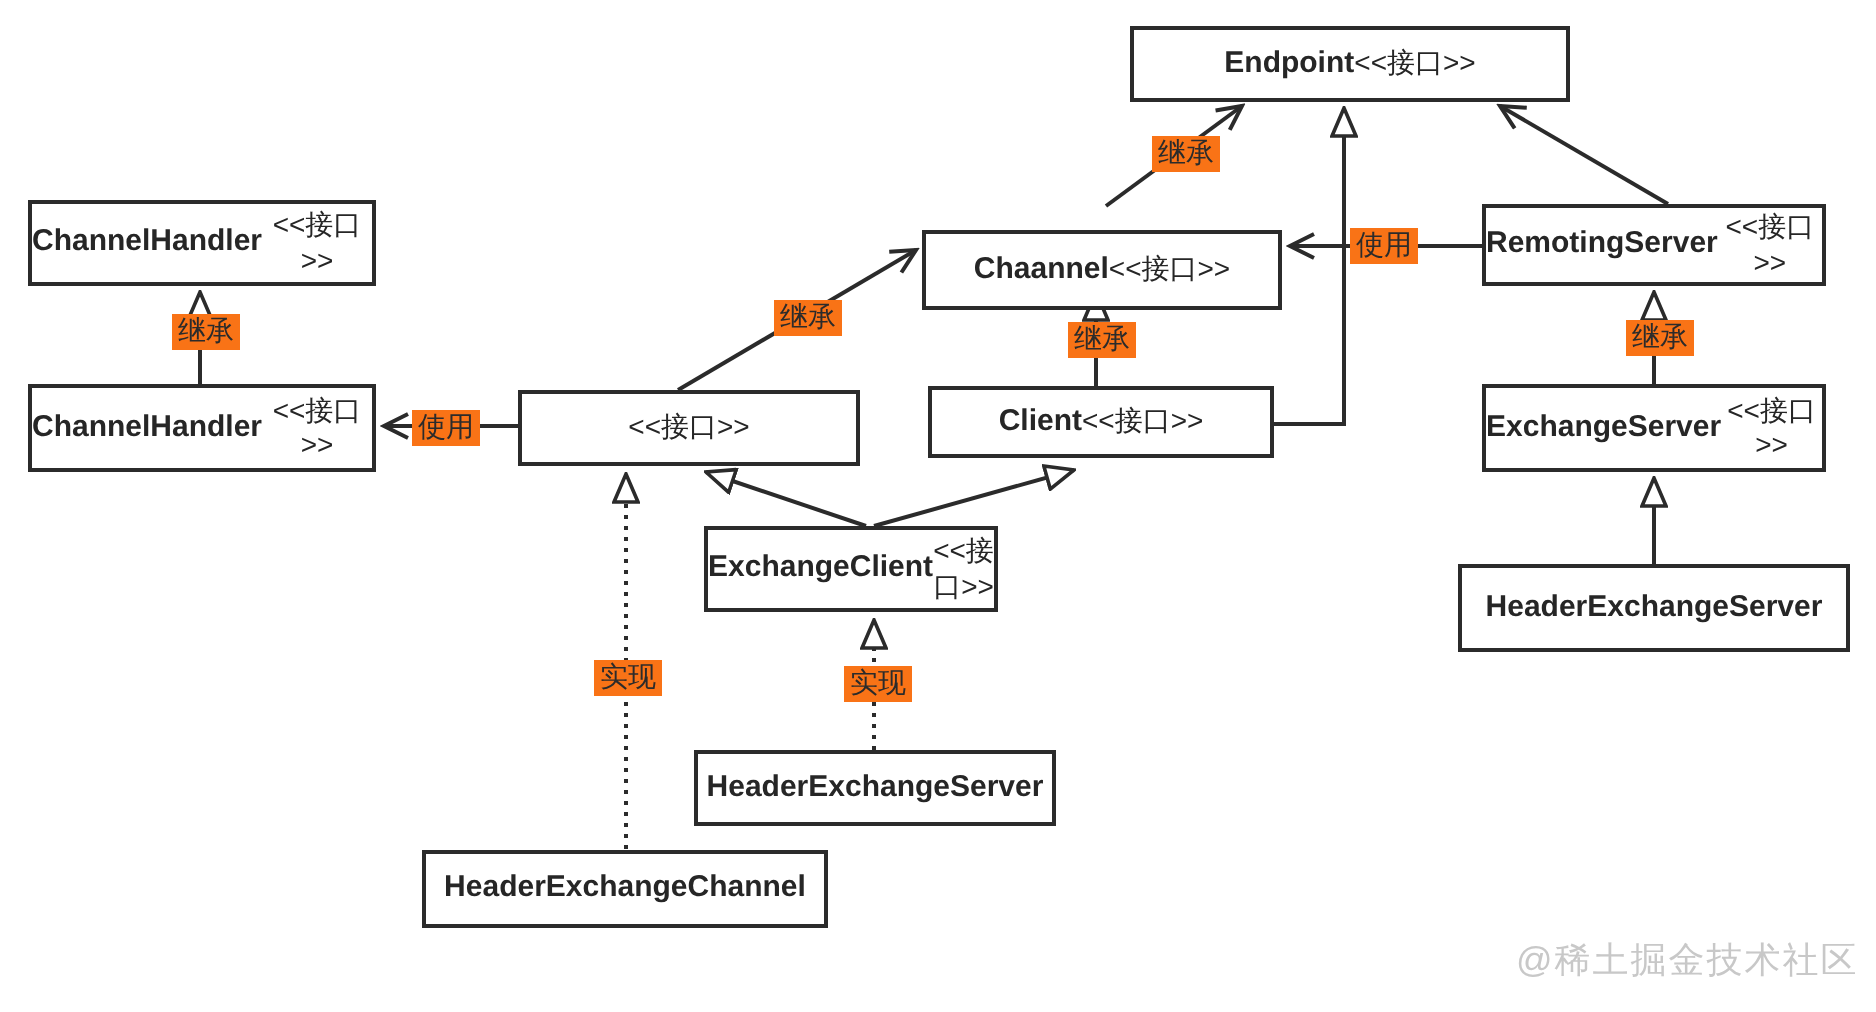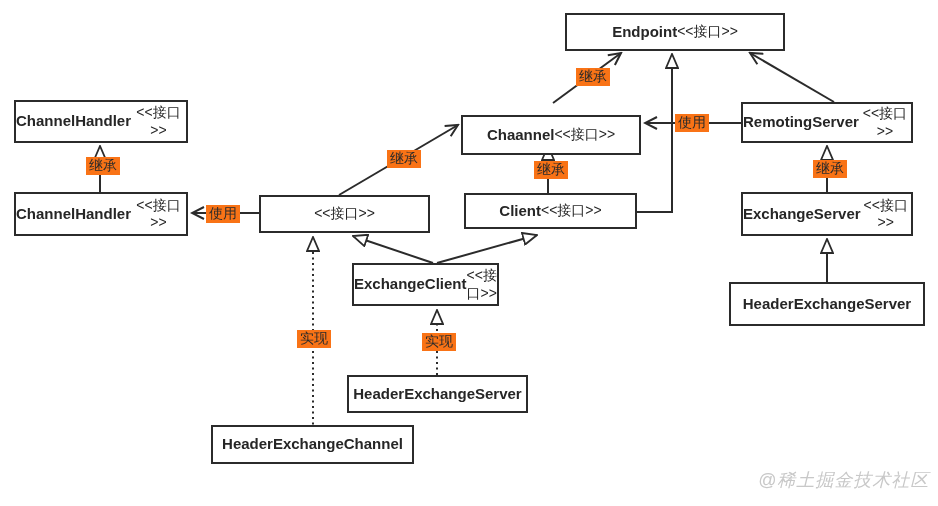--- a/index.html
+++ b/index.html
@@ -33,21 +33,20 @@
     color:#2b2b2b;
     white-space:nowrap;
   }
   .watermark{
     position:absolute;
     left:758px;top:468px;
     font-size:18px;
     color:#c8c8c8;
     letter-spacing:1px;
     white-space:nowrap;
-    font-style:italic;
   }
 </style>
 </head>
 <body>
 
 <div id="canvas">
 
   <svg id="edges-layer" width="938" height="506" viewBox="0 0 938 506" xmlns="http://www.w3.org/2000/svg">
     <defs>
       <marker id="tri" viewBox="0 0 16 14" refX="15" refY="7" markerWidth="16" markerHeight="14" markerUnits="userSpaceOnUse" orient="auto">

